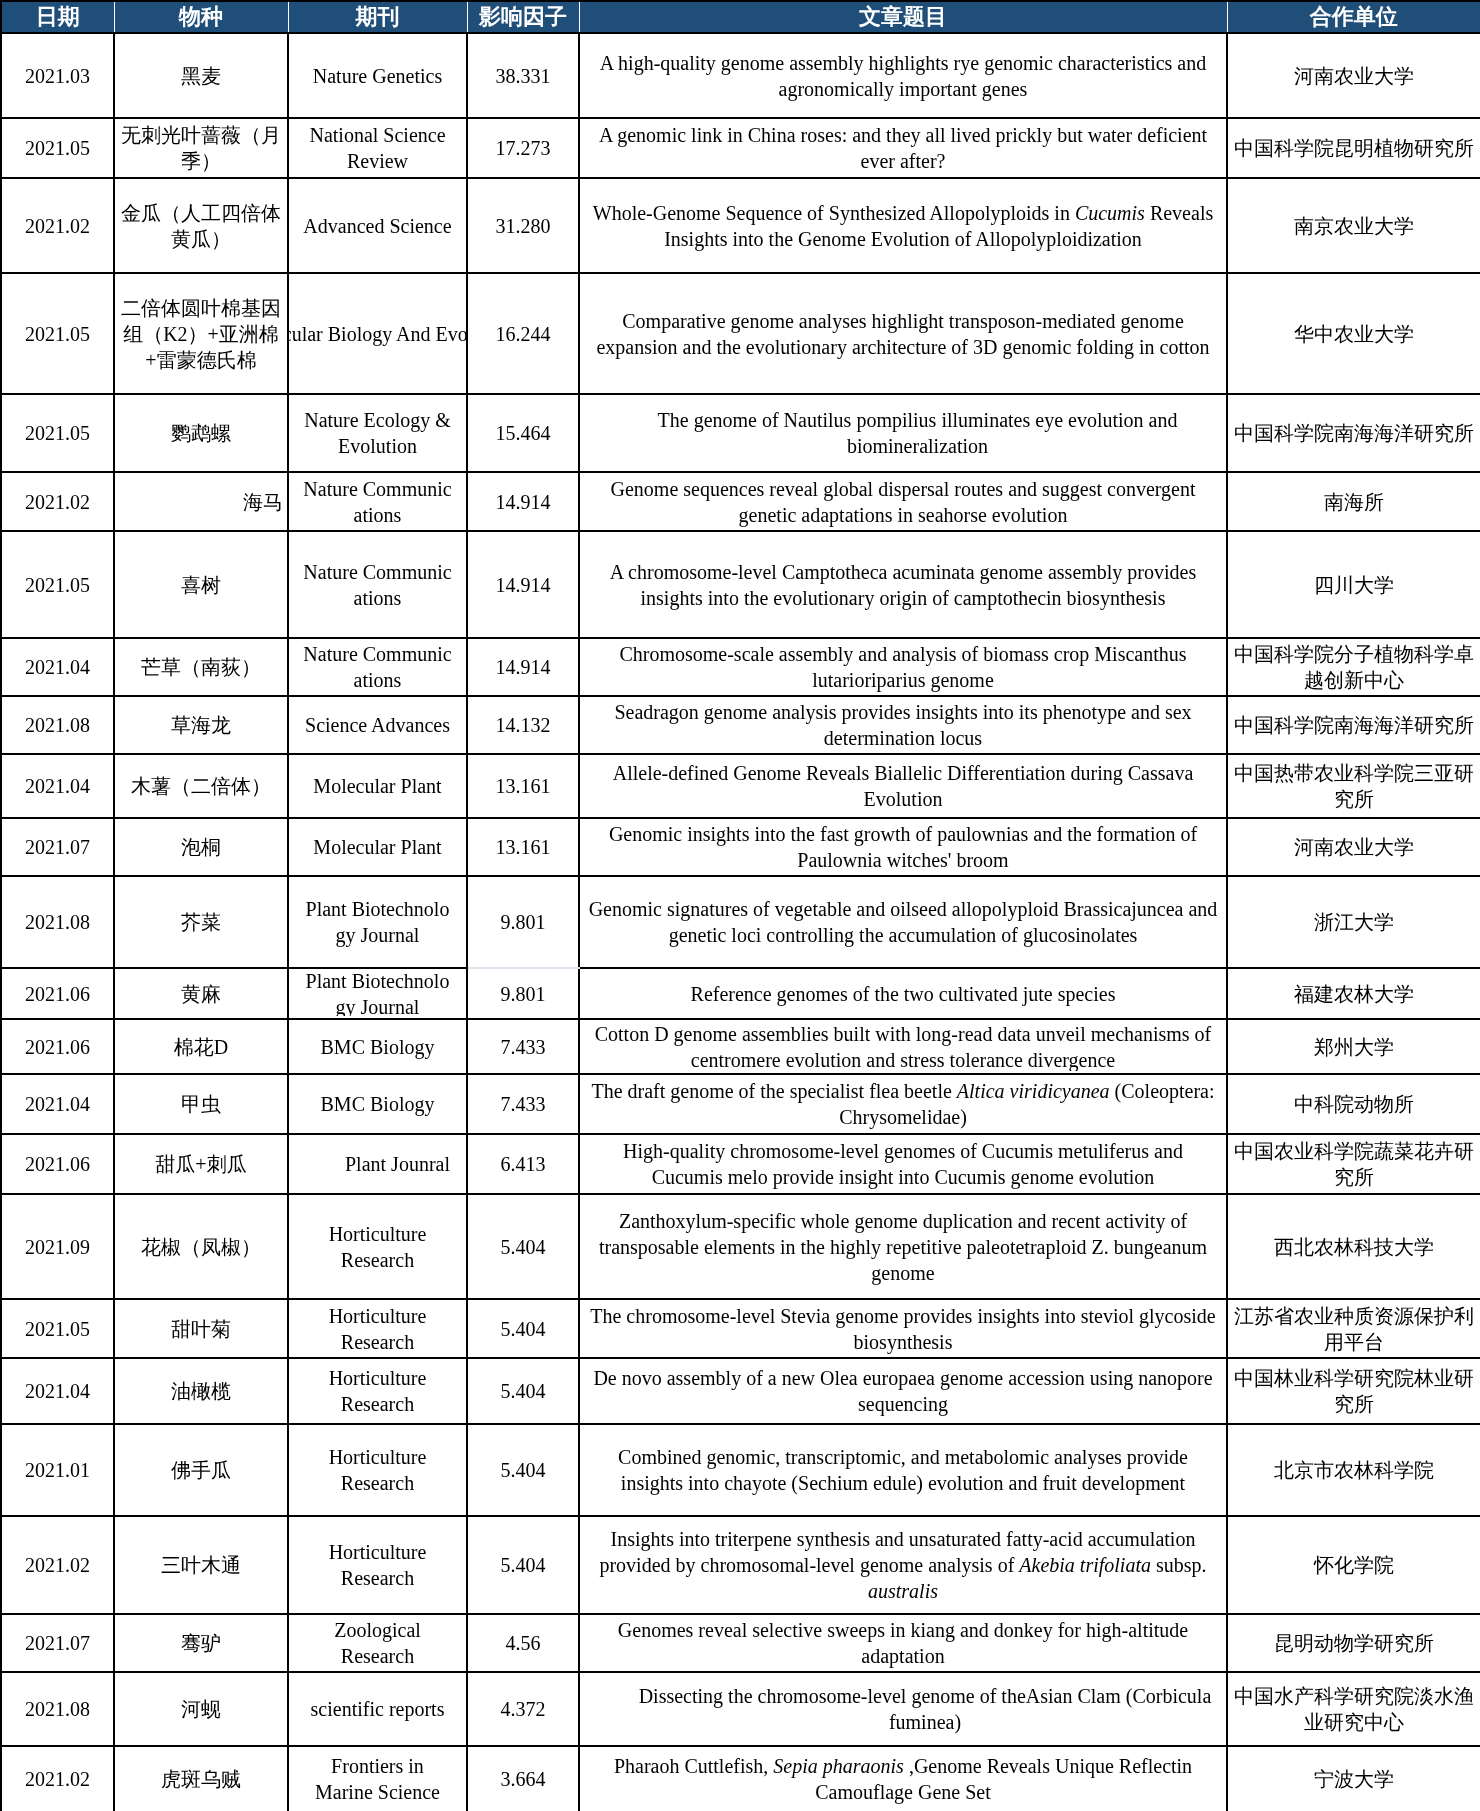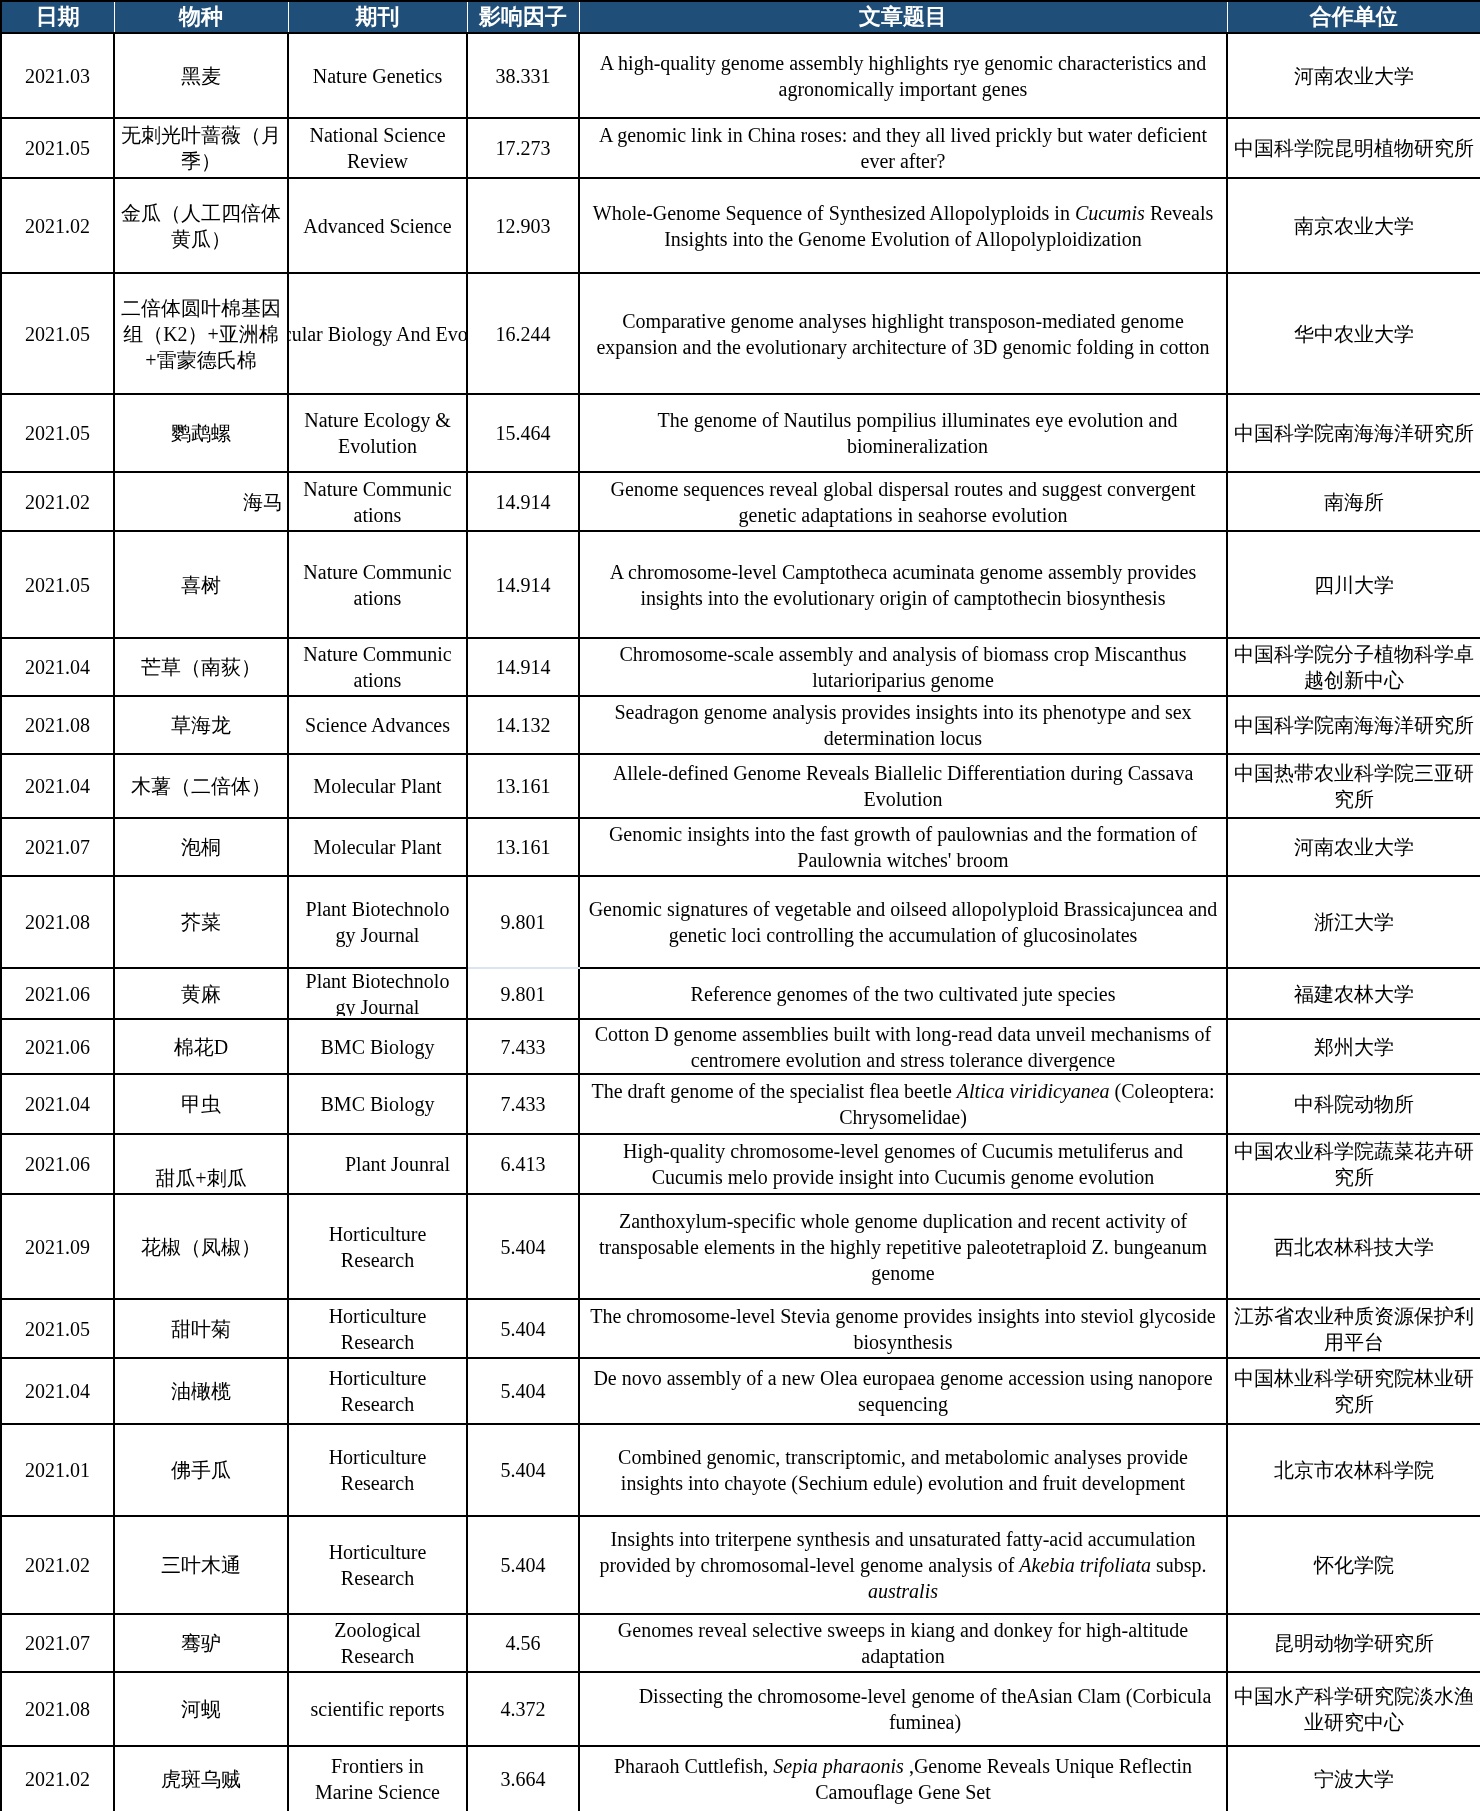--- a/index.html
+++ b/index.html
@@ -173,21 +173,21 @@
         </td>
         <td class="journal">
           <div class="cw" style="height: 89px;">
             <div class="ct">
               <div>Advanced Science</div>
             </div>
           </div>
         </td>
         <td class="impact">
           <div class="cw" style="height: 89px;">
-            <div class="ct">12.903</div>
+            <div class="ct">31.280</div>
           </div>
         </td>
         <td class="title">
           <div class="cw" style="height: 89px;">
             <div class="ct"><span>Whole-Genome Sequence of Synthesized Allopolyploids in </span><i>Cucumis</i><span>  Reveals Insights into the Genome Evolution of Allopolyploidization</span></div>
           </div>
         </td>
         <td class="partner">
           <div class="cw" style="height: 89px;">
             <div class="ct">南京农业大学</div>
@@ -608,21 +608,21 @@
           </div>
         </td>
       </tr>
       <tr style="height: 60px;">
         <td class="date">
           <div class="cw" style="height: 54px;">
             <div class="ct">2021.06</div>
           </div>
         </td>
         <td class="species">
-          <div class="cw" style="height: 54px; align-items: flex-end;">
+          <div class="cw" style="height: 54px;">
             <div class="ct">甜瓜+刺瓜</div>
           </div>
         </td>
         <td class="journal">
           <div class="cw" style="height: 54px; padding-left: 40px;">
             <div class="ct">
               <div>Plant Jounral</div>
             </div>
           </div>
         </td>

